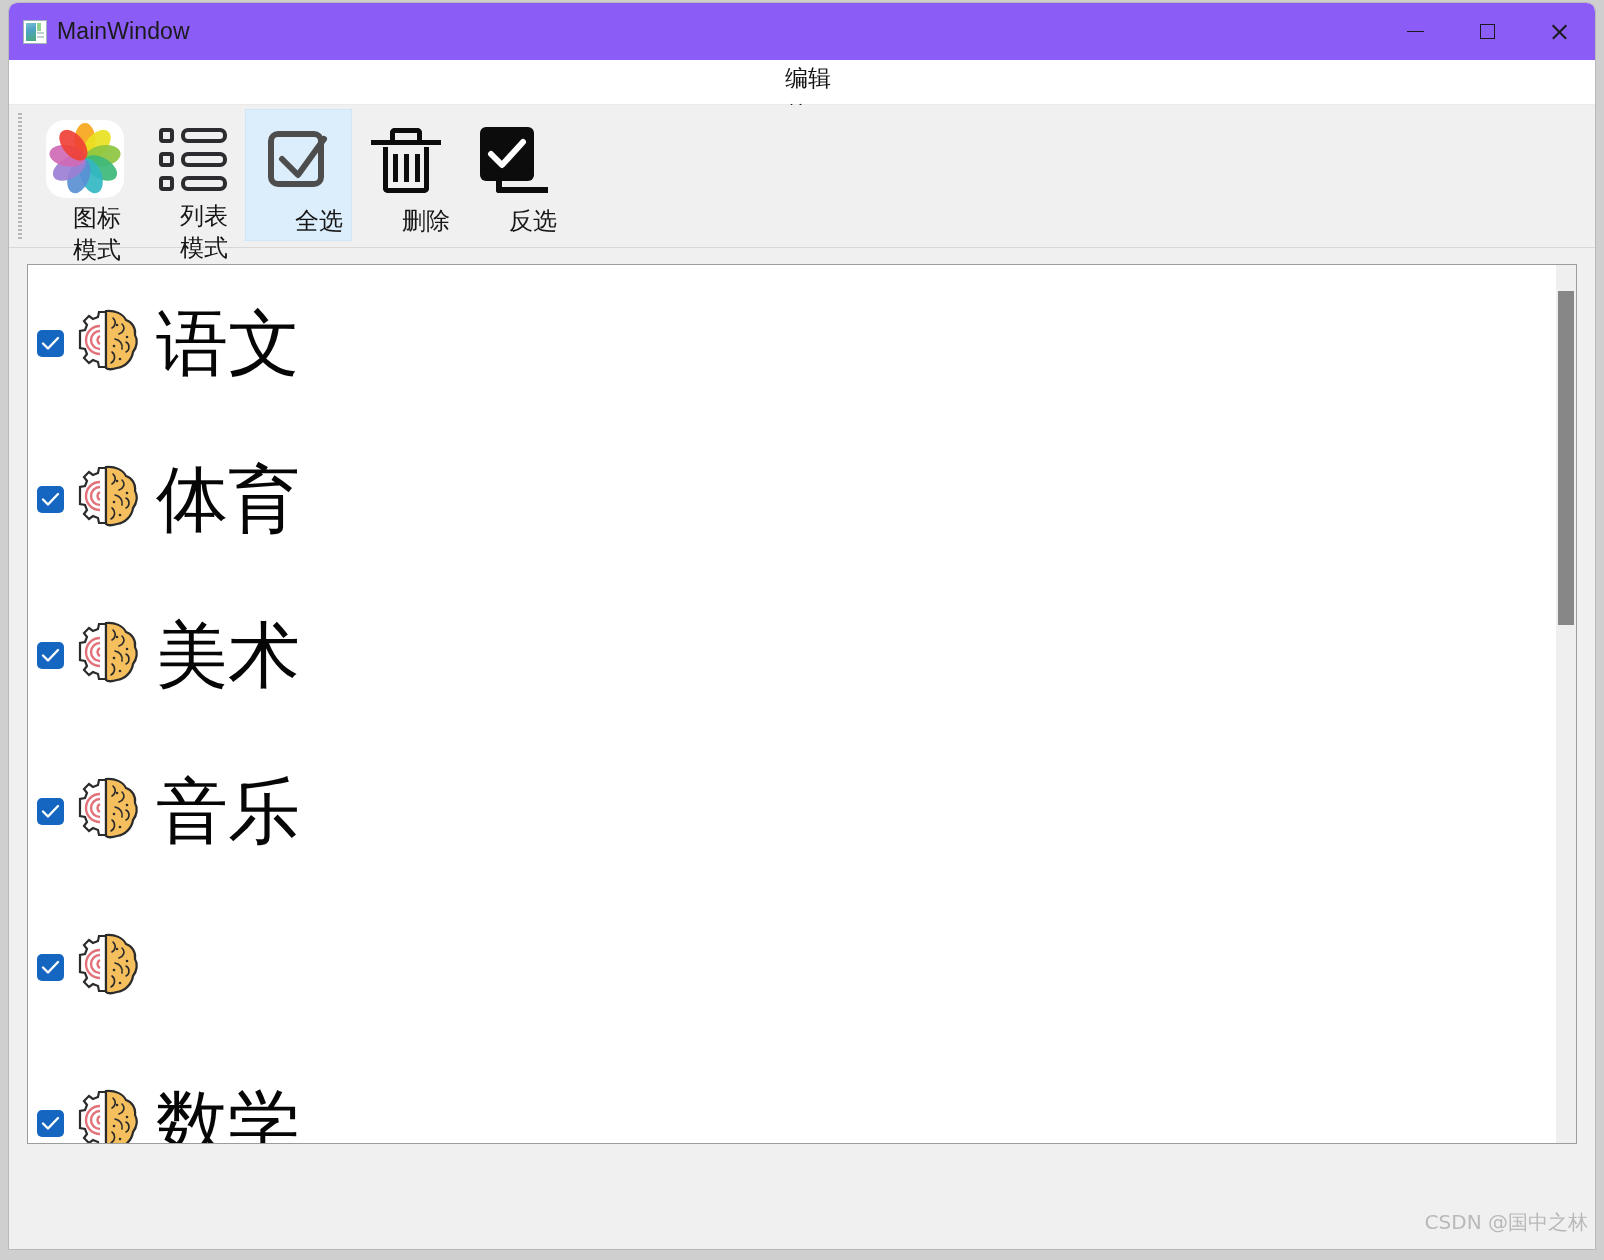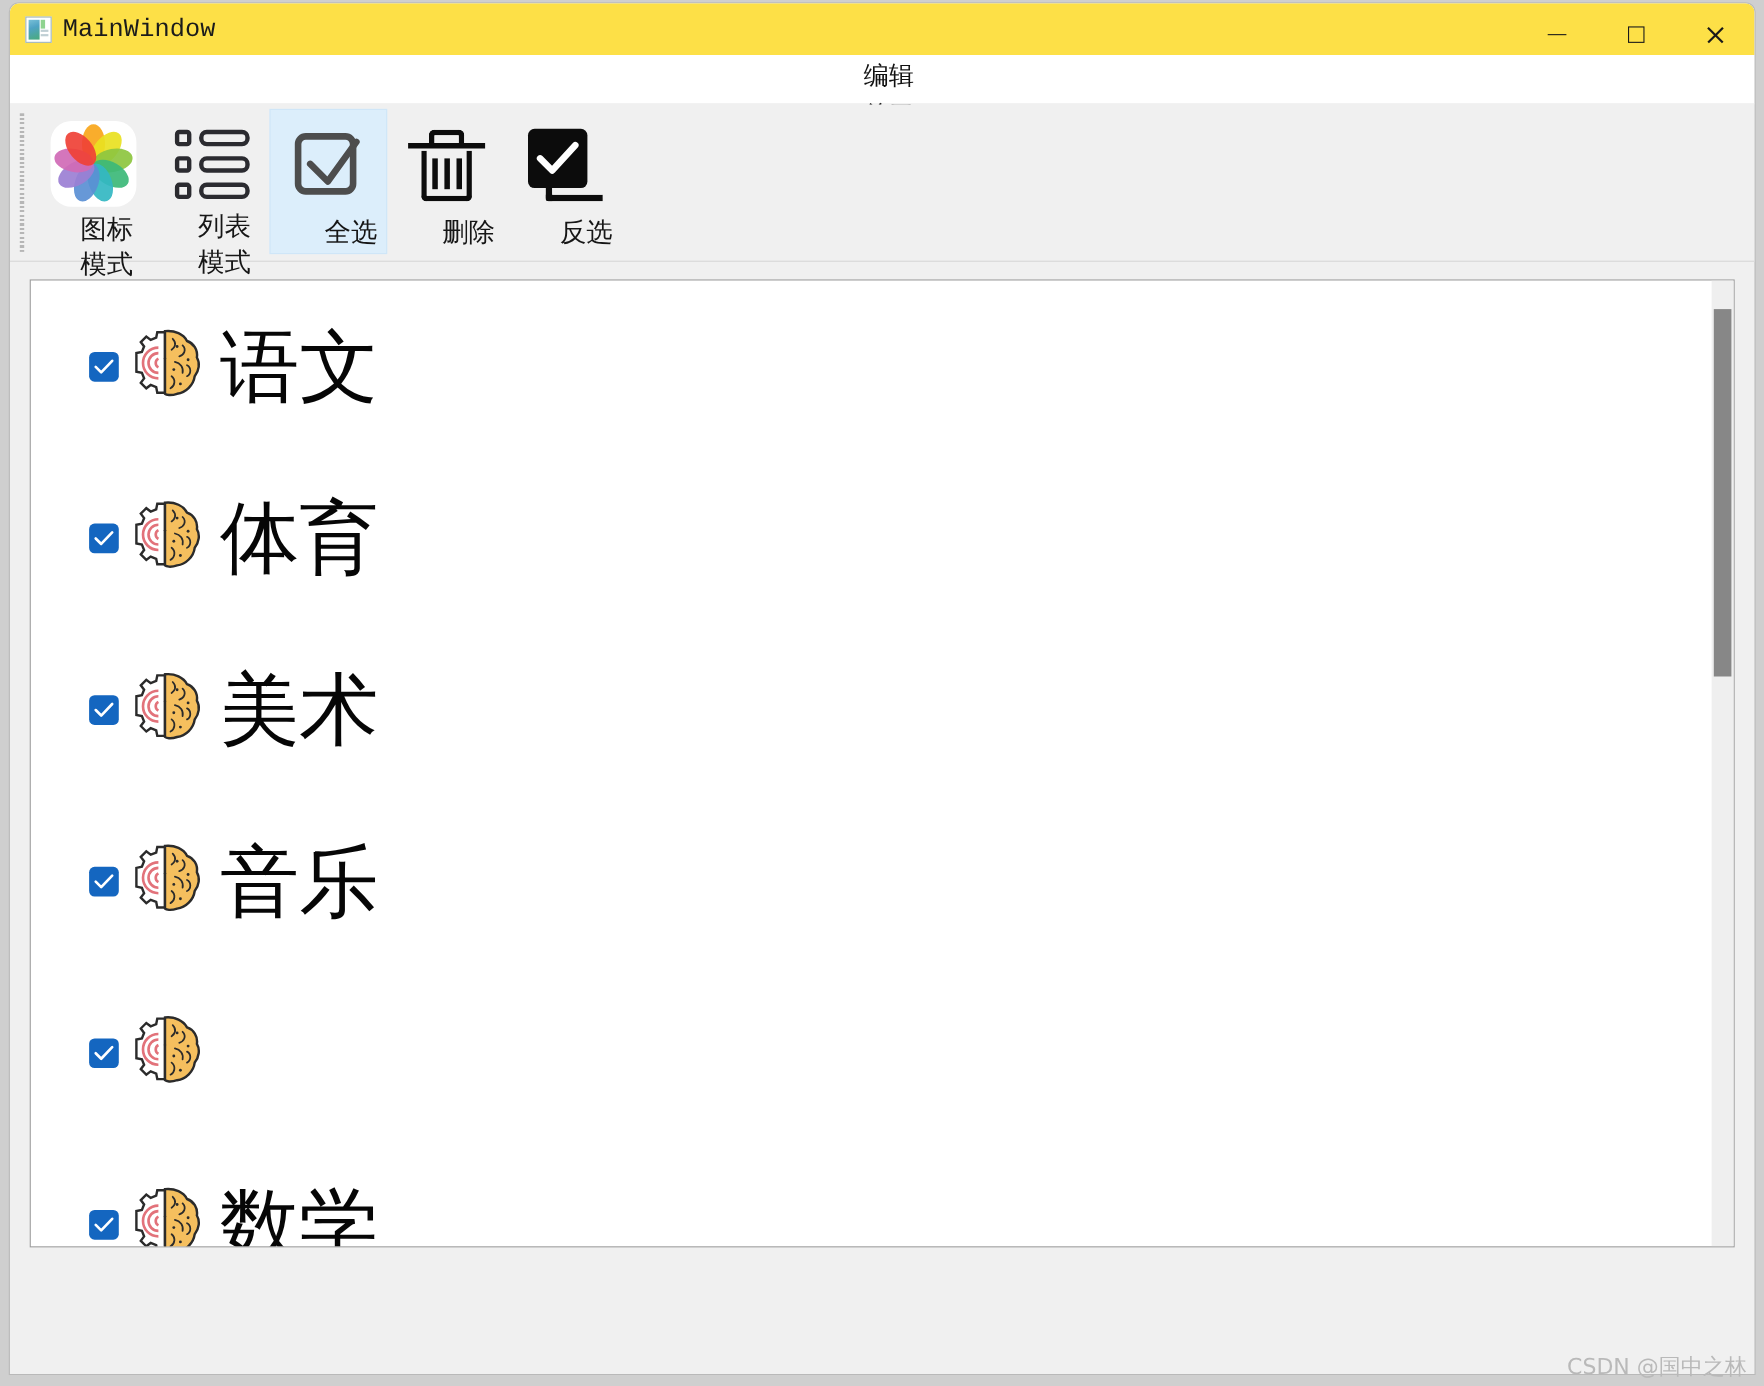--- a/index.html
+++ b/index.html
@@ -27,27 +27,26 @@
     border: 1px solid #b9b9b9;
     border-top-left-radius: 9px;
     border-top-right-radius: 9px;
     box-sizing: border-box;
     overflow: hidden;
   }
 
   
   .titlebar {
     position: relative;
-    height: 47px;
-    background: #fde047;
+    height: 57px;
+    background: #8b5cf6;
     display: flex;
     align-items: center;
     border-top-left-radius: 8px;
     border-top-right-radius: 8px;
-    font-family: Liberation Mono, monospace;
   }
   .title-icon {
     width: 24px; height: 24px;
     margin-left: 14px; margin-right: 10px;
     border: 1px solid #9fb4b9;
     box-sizing: border-box;
     background: #ffffff;
     position: relative;
     overflow: hidden;
   }
@@ -209,21 +208,20 @@
     position: absolute;
     left: 0; top: 0; right: 20px; bottom: 0;
     overflow: hidden;
   }
   .lrow {
     height: 156px;
     display: flex;
     align-items: center;
     padding-left: 9px;
     box-sizing: border-box;
-    margin-left: 44px;
   }
   .chk {
     width: 27px; height: 27px;
     border-radius: 5px;
     background: #1466c0;
     position: relative;
     flex: 0 0 auto;
   }
   .chk svg { position: absolute; left: 4px; top: 6px; }
 
@@ -291,21 +289,21 @@
     font-size: 26px;
     color: #101010;
     font-family: "DejaVu Serif", serif;
     display: flex; align-items: center; justify-content: center;
     letter-spacing: .5px;
   }
 
   .watermark {
     position: absolute;
     right: 16px;
-    bottom: 4px;
+    bottom: 24px;
     font-size: 20px;
     color: #b9b9b9;
     font-family: "DejaVu Sans", sans-serif;
     white-space: nowrap;
   }
 </style>
 </head>
 <body>
 
 <div id="screen">

